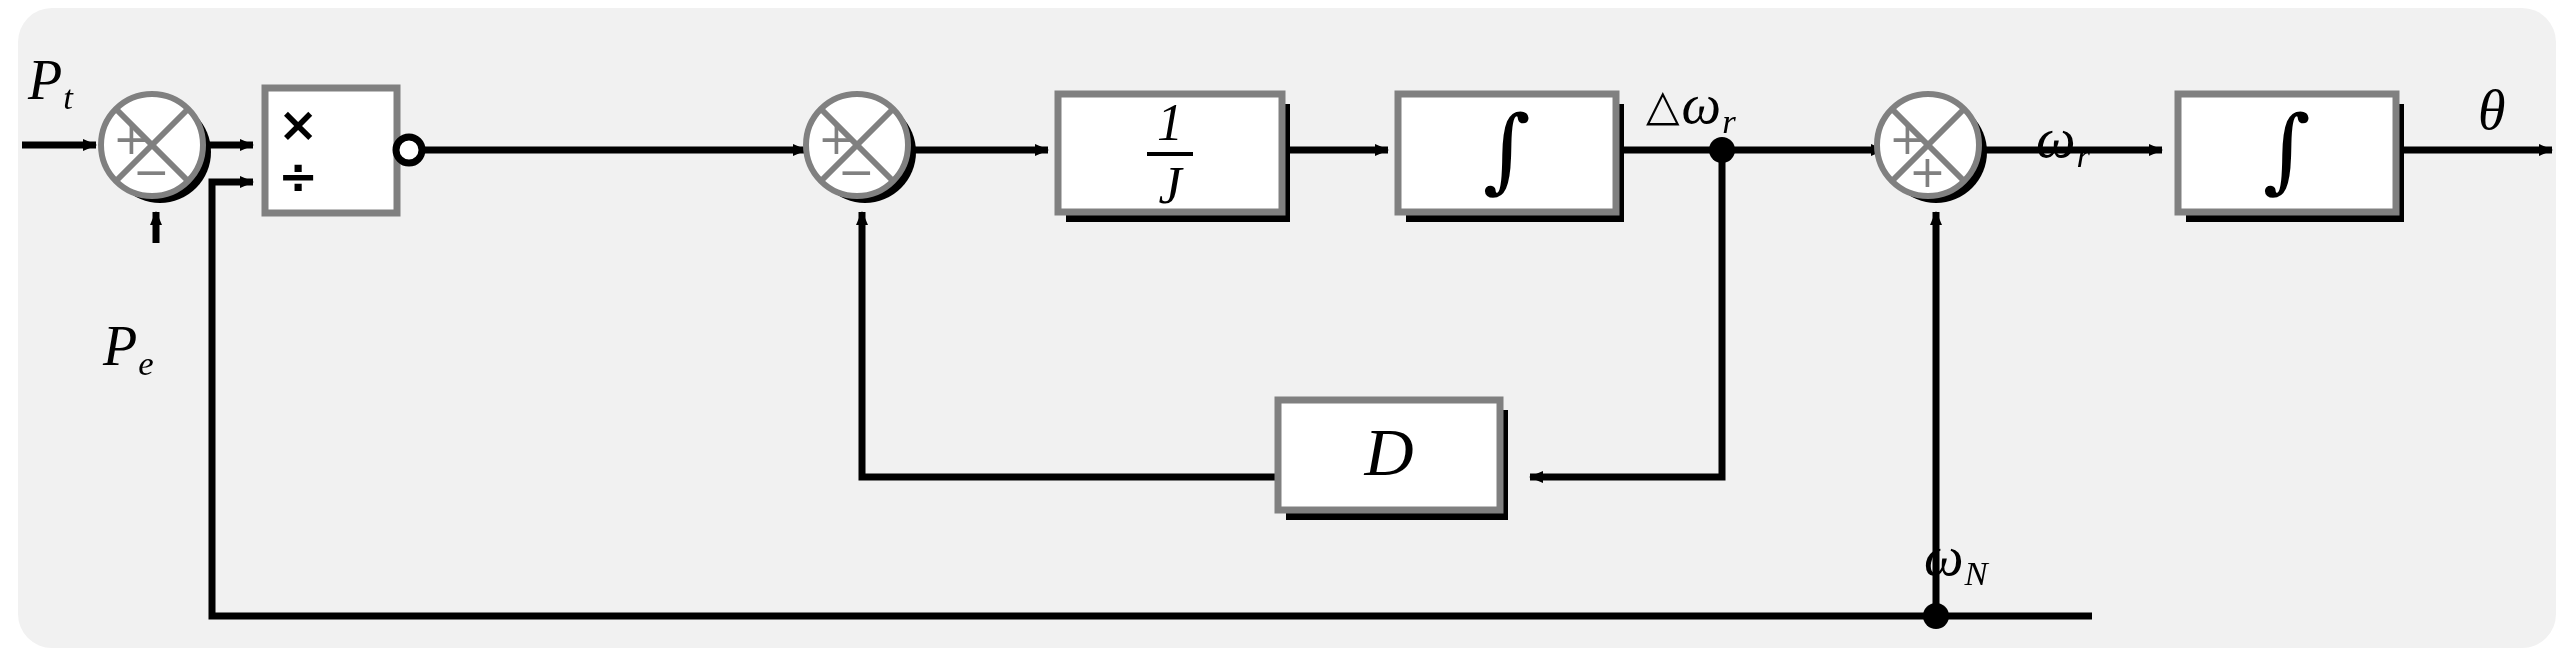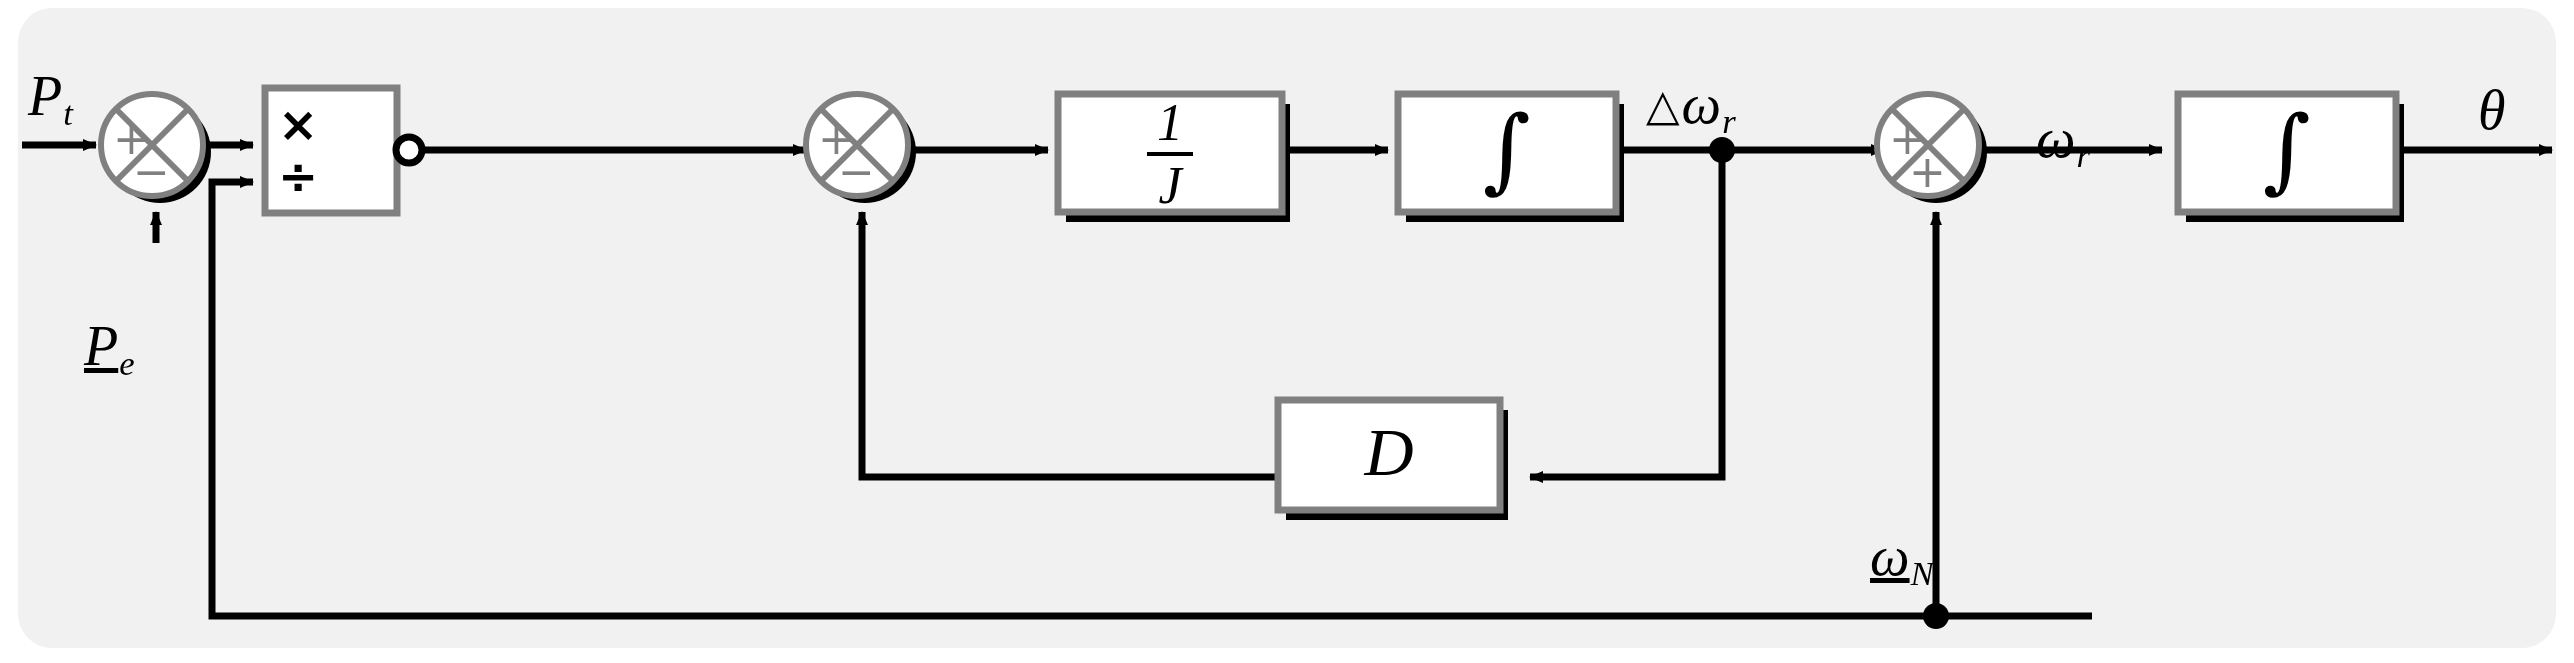--- a/index.html
+++ b/index.html
@@ -207,35 +207,35 @@
       <span class="den">J</span>
     </span>
   </div>
 
   <div class="blk-txt integral-glyph" style="left:1398px; top:104px; width:218px;">∫</div>
 
   <div class="blk-txt integral-glyph" style="left:2178px; top:104px; width:218px;">∫</div>
 
   <div class="blk-txt" style="left:1278px; top:418px; width:222px; font-size:68px;">D</div>
 
-  <div class="lbl lbl-main" style="left:28px; top:68px;">
+  <div class="lbl lbl-main" style="left:28px; top:52px;">
     <span>P</span><span class="sub">t</span>
   </div>
 
-  <div class="lbl lbl-main" style="left:84px; top:318px;text-decoration:underline;">
+  <div class="lbl lbl-main" style="left:103px; top:318px;">
     <span>P</span><span class="sub">e</span>
   </div>
 
   <div class="lbl lbl-main" style="left:1646px; top:76px;">
     <span class="delta-glyph">△</span><span>ω</span><span class="sub">r</span>
   </div>
 
   <div class="lbl lbl-main" style="left:2036px; top:82px;margin-top:28px;">
     <span>ω</span><span class="sub">r</span>
   </div>
 
-  <div class="lbl lbl-main" style="left:1870px; top:528px;text-decoration:underline;">
+  <div class="lbl lbl-main" style="left:1924px; top:528px;">
     <span>ω</span><span class="sub">N</span>
   </div>
 
   <div class="lbl lbl-main" style="left:2478px; top:82px;">θ</div>
 
 </div>
 
 </body></html>

